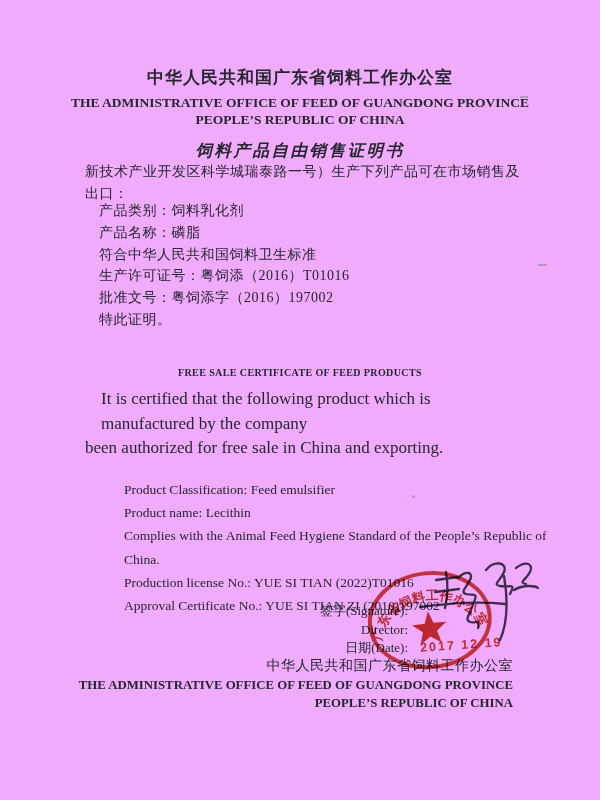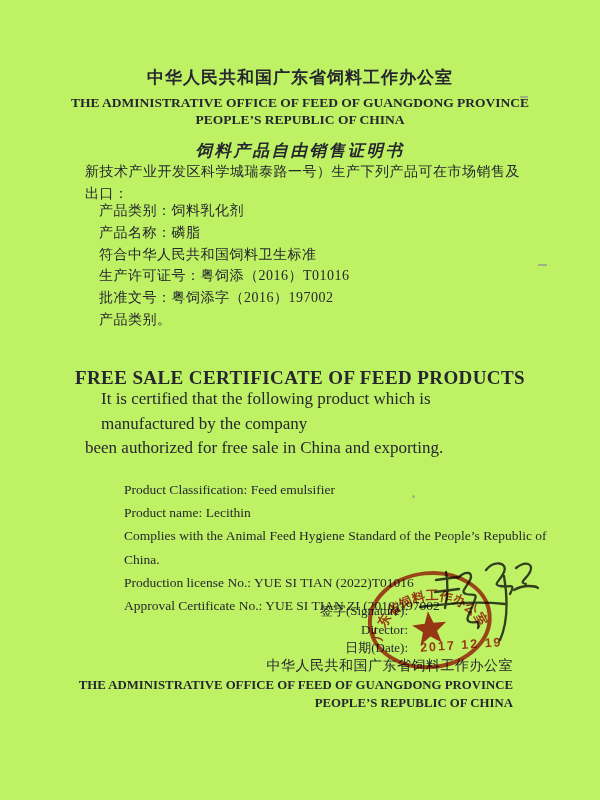--- a/index.html
+++ b/index.html
@@ -1,35 +1,35 @@
 <!DOCTYPE html>
 <html><head>
 <meta charset="utf-8">
 <style>
   html,body{margin:0;padding:0;}
   .page{
     position:relative;
     width:600px;height:800px;
-    background:#bef264;
+    background:#f0abfc;
     overflow:hidden;
     font-family:"Liberation Serif","DejaVu Serif",serif;
     color:#26262e;
   }
   .abs{position:absolute;}
   .center{left:0;width:600px;text-align:center;}
   .header-cn{top:66px;font-size:17px;font-weight:bold;letter-spacing:1px;}
   .header-en1{top:95px;font-size:13.5px;font-weight:bold;}
   .header-en2{top:112px;font-size:13.5px;font-weight:bold;}
   .cert-title{top:140px;font-size:16.5px;font-weight:bold;letter-spacing:2.5px;font-style:italic;}
 
   .cn-body{top:161px;left:85px;width:436px;font-size:14px;line-height:22px;letter-spacing:0.5px;}
   .cn-body .indent{padding-left:14px;}
   .cn-fields{top:200px;left:99px;width:430px;font-size:14px;line-height:21.8px;letter-spacing:0.5px;}
 
-  .en-title{top:367px;font-size:19px;font-weight:bold;letter-spacing:0.4px;}
+  .en-title{top:367px;font-size:10px;font-weight:bold;letter-spacing:0.4px;}
   .en-body{top:387px;left:85px;width:436px;font-size:17px;line-height:24.6px;}
   .en-body .indent{padding-left:16px;}
   .en-fields{top:478px;left:99px;width:440px;font-size:13.5px;line-height:23.2px;margin-left:25px;}
 
   .sig-block{top:602px;left:0;width:408px;text-align:right;font-size:13px;line-height:18.6px;}
   .footer-block{top:657px;left:0;width:513px;text-align:right;}
   .footer-cn{font-size:14px;line-height:18.5px;letter-spacing:0.5px;}
   .footer-en{font-size:12.8px;line-height:18.5px;font-weight:bold;}
 
   .stamp-layer{mix-blend-mode:multiply;}
@@ -59,21 +59,21 @@
 
   <div class="abs cn-body">
     <div>新技术产业开发区科学城瑞泰路一号）生产下列产品可在市场销售及出口：</div>
   </div>
   <div class="abs cn-fields">
     <div>产品类别：饲料乳化剂</div>
     <div>产品名称：磷脂</div>
     <div>符合中华人民共和国饲料卫生标准</div>
     <div>生产许可证号：粤饲添（2016）T01016</div>
     <div>批准文号：粤饲添字（2016）197002</div>
-    <div>产品类别。</div>
+    <div>特此证明。</div>
   </div>
 
   <div class="abs center en-title">FREE SALE CERTIFICATE OF FEED PRODUCTS</div>
   <div class="abs en-body">
     <div class="indent">It is certified that the following product which is manufactured by the company</div>
     <div>been authorized for free sale in China and exporting.</div>
   </div>
   <div class="abs en-fields">
     <div>Product Classification: Feed emulsifier</div>
     <div>Product name: Lecithin</div>

